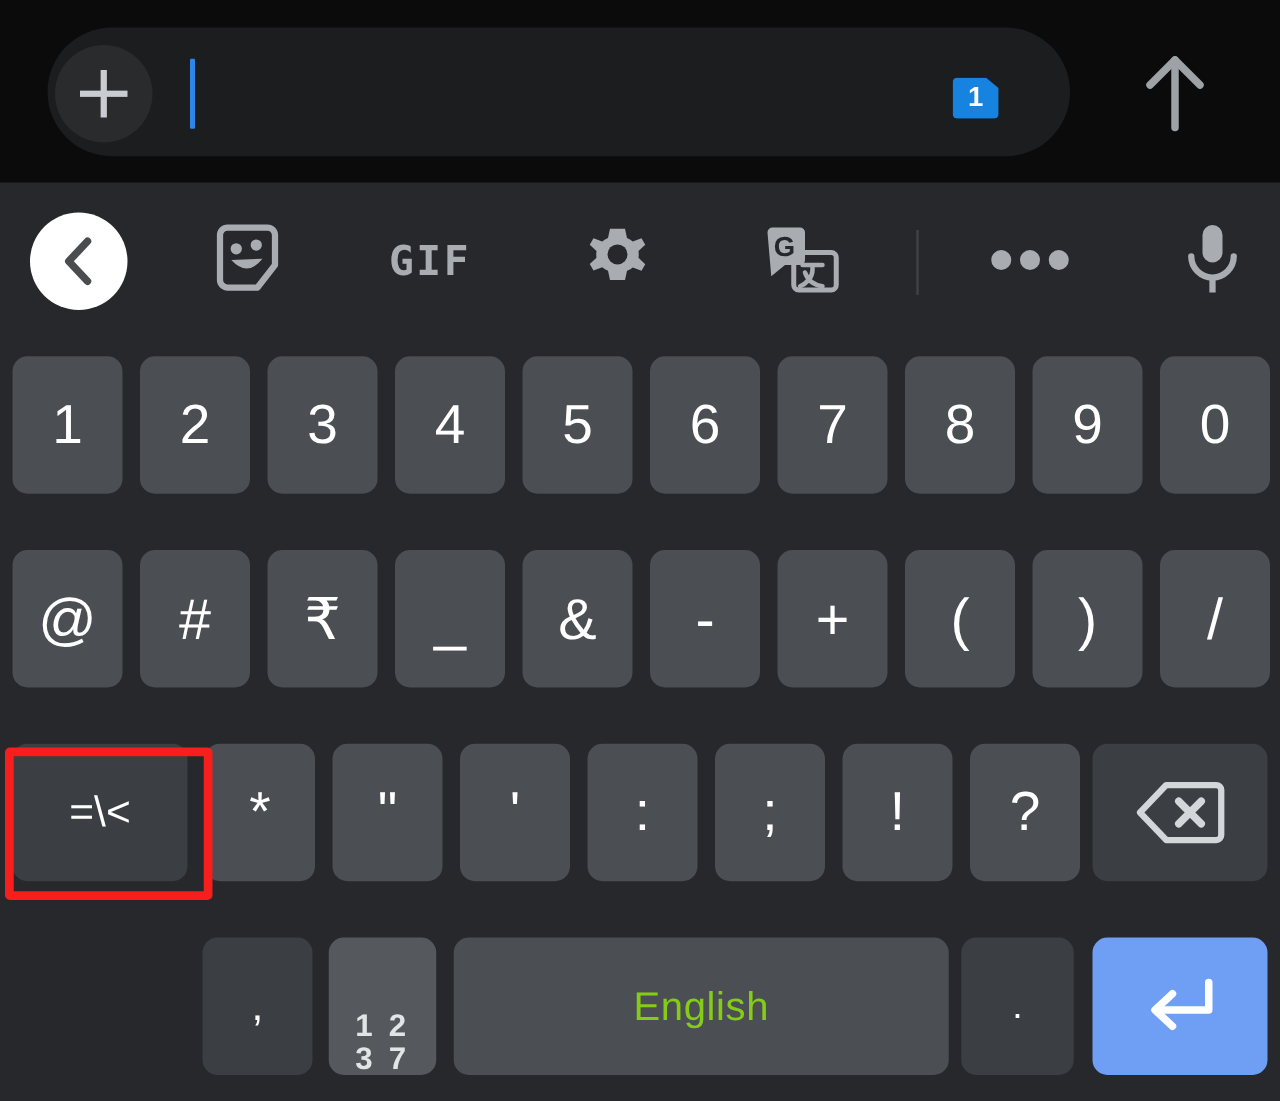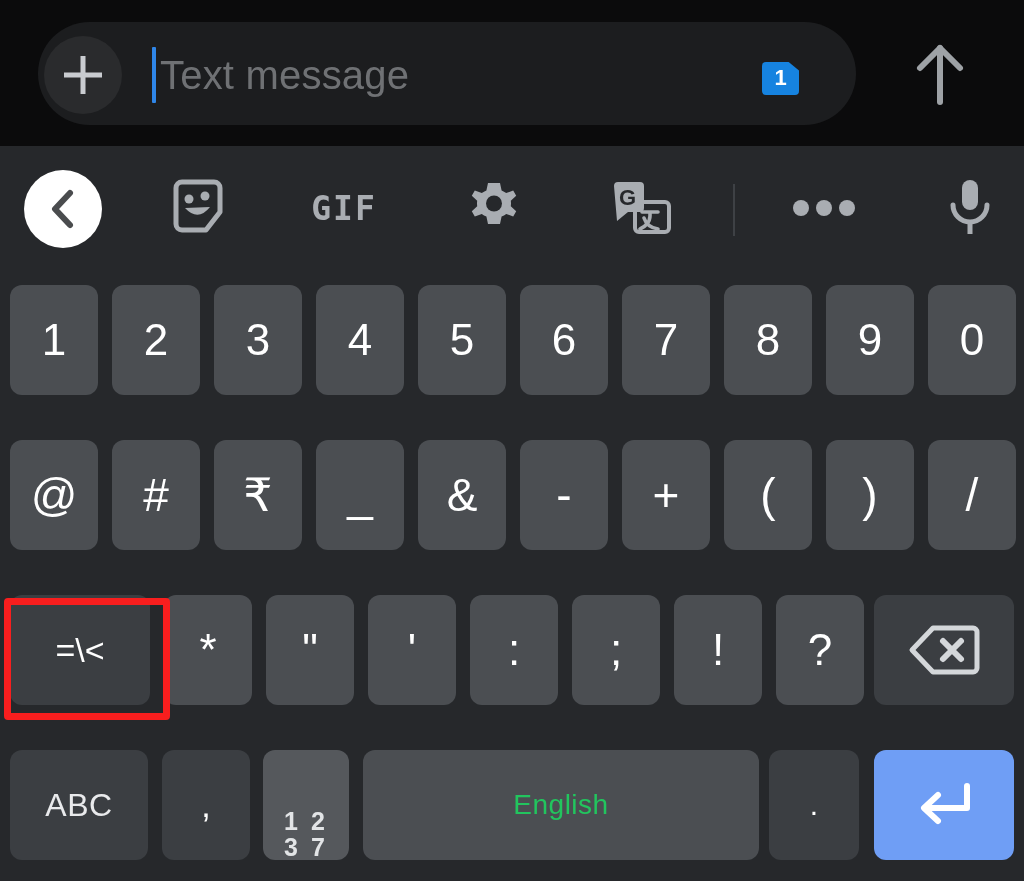--- a/index.html
+++ b/index.html
@@ -81,21 +81,21 @@
     display:flex;align-items:center;justify-content:center;
     color:#ffffff;
   }
   .key.fn{background:#3b3e42;}
   .key.fn-lite{background:#55585c;align-items:flex-end;}
   .key.accent{background:#6f9ef5;}
   .key .glyph{font-size:44px;line-height:1;font-weight:400;}
   .key .glyph.small{font-size:34px;}
   .key .glyph.tiny{font-size:30px;}
   .key .lbl{font-size:32px;color:#e9eaec;letter-spacing:.5px;}
-  .key .lbl.spacelbl{font-size:28px;color:#22c55e;}
+  .key .lbl.spacelbl{font-size:32px;color:#84cc16;}
   .key .num4{
     font-size:25px;line-height:26px;color:#e2e4e6;font-weight:bold;
     text-align:center;letter-spacing:3px;
   }
   .symrow .glyph{font-size:46px;}
   .highlight-box{
     position:absolute;border:7px solid #f81e1e;border-radius:4px;
     pointer-events:none;
   }
   svg{overflow:visible;}
@@ -109,21 +109,20 @@
     <div class="compose-pill"></div>
 
     <div class="plus-btn">
       <svg width="44" height="44" viewBox="0 0 44 44">
         <rect x="19.5" y="3" width="5" height="38" fill="#c9ccd0"></rect>
         <rect x="3" y="19.5" width="38" height="5" fill="#c9ccd0"></rect>
       </svg>
     </div>
 
     <div class="caret"></div>
-    <div class="placeholder">Text message</div>
 
     <div class="sim-badge">1</div>
 
     <div class="send-btn">
       <svg width="52" height="62" viewBox="0 0 52 62">
         <path d="M26 4 L26 58" stroke="#9ea2a6" stroke-width="6" stroke-linecap="round" fill="none"></path>
         <path d="M6 24 L26 4 L46 24" stroke="#9ea2a6" stroke-width="6" stroke-linecap="round" stroke-linejoin="round" fill="none"></path>
       </svg>
     </div>
   </div>
@@ -282,23 +281,20 @@
         <div class="key fn" style="left: 874px; top: 0px; width: 140px; height: 110px;">
           <svg width="70" height="52" viewBox="0 0 70 52">
             <path d="M24 4 L64 4 a4 4 0 0 1 4 4 L68 44 a4 4 0 0 1 -4 4 L24 48 L3 26 Z" fill="none" stroke="#d4d7da" stroke-width="5" stroke-linejoin="round"></path>
             <path d="M34 17 L52 35 M52 17 L34 35" stroke="#d4d7da" stroke-width="6" stroke-linecap="round"></path>
           </svg>
         </div>
       </div>
 
     <div class="krow" id="row-bottom" style="top:604px;height:115px;">
 
-      <div class="key fn" style="left:10px;top:0;width:138px;height:110px;">
-        <span class="lbl">ABC</span>
-      </div>
 
       <div class="key fn" style="left:162px;top:0;width:88px;height:110px;">
         <span class="glyph small">,</span>
       </div>
 
       <div class="key fn-lite" style="left:263px;top:0;width:86px;height:110px;">
         <div class="num4">
           <div>1 2</div>
           <div>3 7</div>
         </div>

